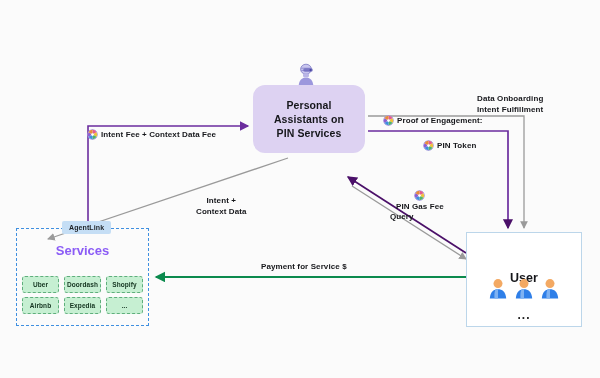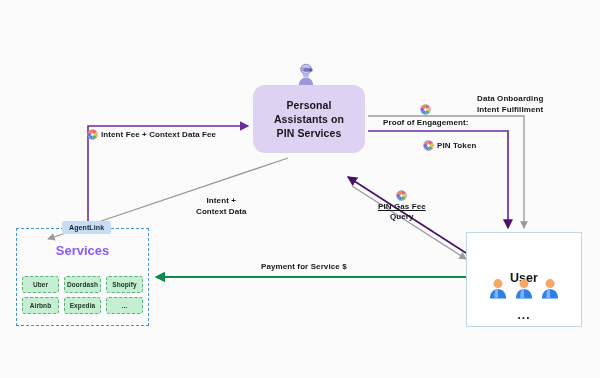--- a/index.html
+++ b/index.html
@@ -95,25 +95,25 @@
   }
   .lbl.multi{white-space:normal;line-height:11px;}
   .lbl-row{display:flex;align-items:center;gap:3px;}
 
   .tok{
     width:11px;height:11px;border-radius:50%;
     flex:0 0 auto;display:block;
   }
 
   .l-intent-fee{left:87px;top:93px;margin-top:36px;}
-  .l-proof{left:383px;top:104px;flex-direction:column;}
+  .l-proof{left:383px;top:115px;}
   .l-onboard{left:477px;top:93px;}
   .l-pin-token{left:423px;top:140px;}
   .l-intent-ctx{left:196px;top:195px;text-align:center;}
-  .l-pin-gas{left:378px;top:190px;text-decoration:underline;}
+  .l-pin-gas{left:396px;top:190px;}
   .l-query{left:390px;top:212px;text-align:center;}
   .l-payment{left:261px;top:262px;}
 </style>
 </head>
 <body>
 
 <div id="stage">
 
   <svg class="wires" viewBox="0 0 600 378">
     <defs>

